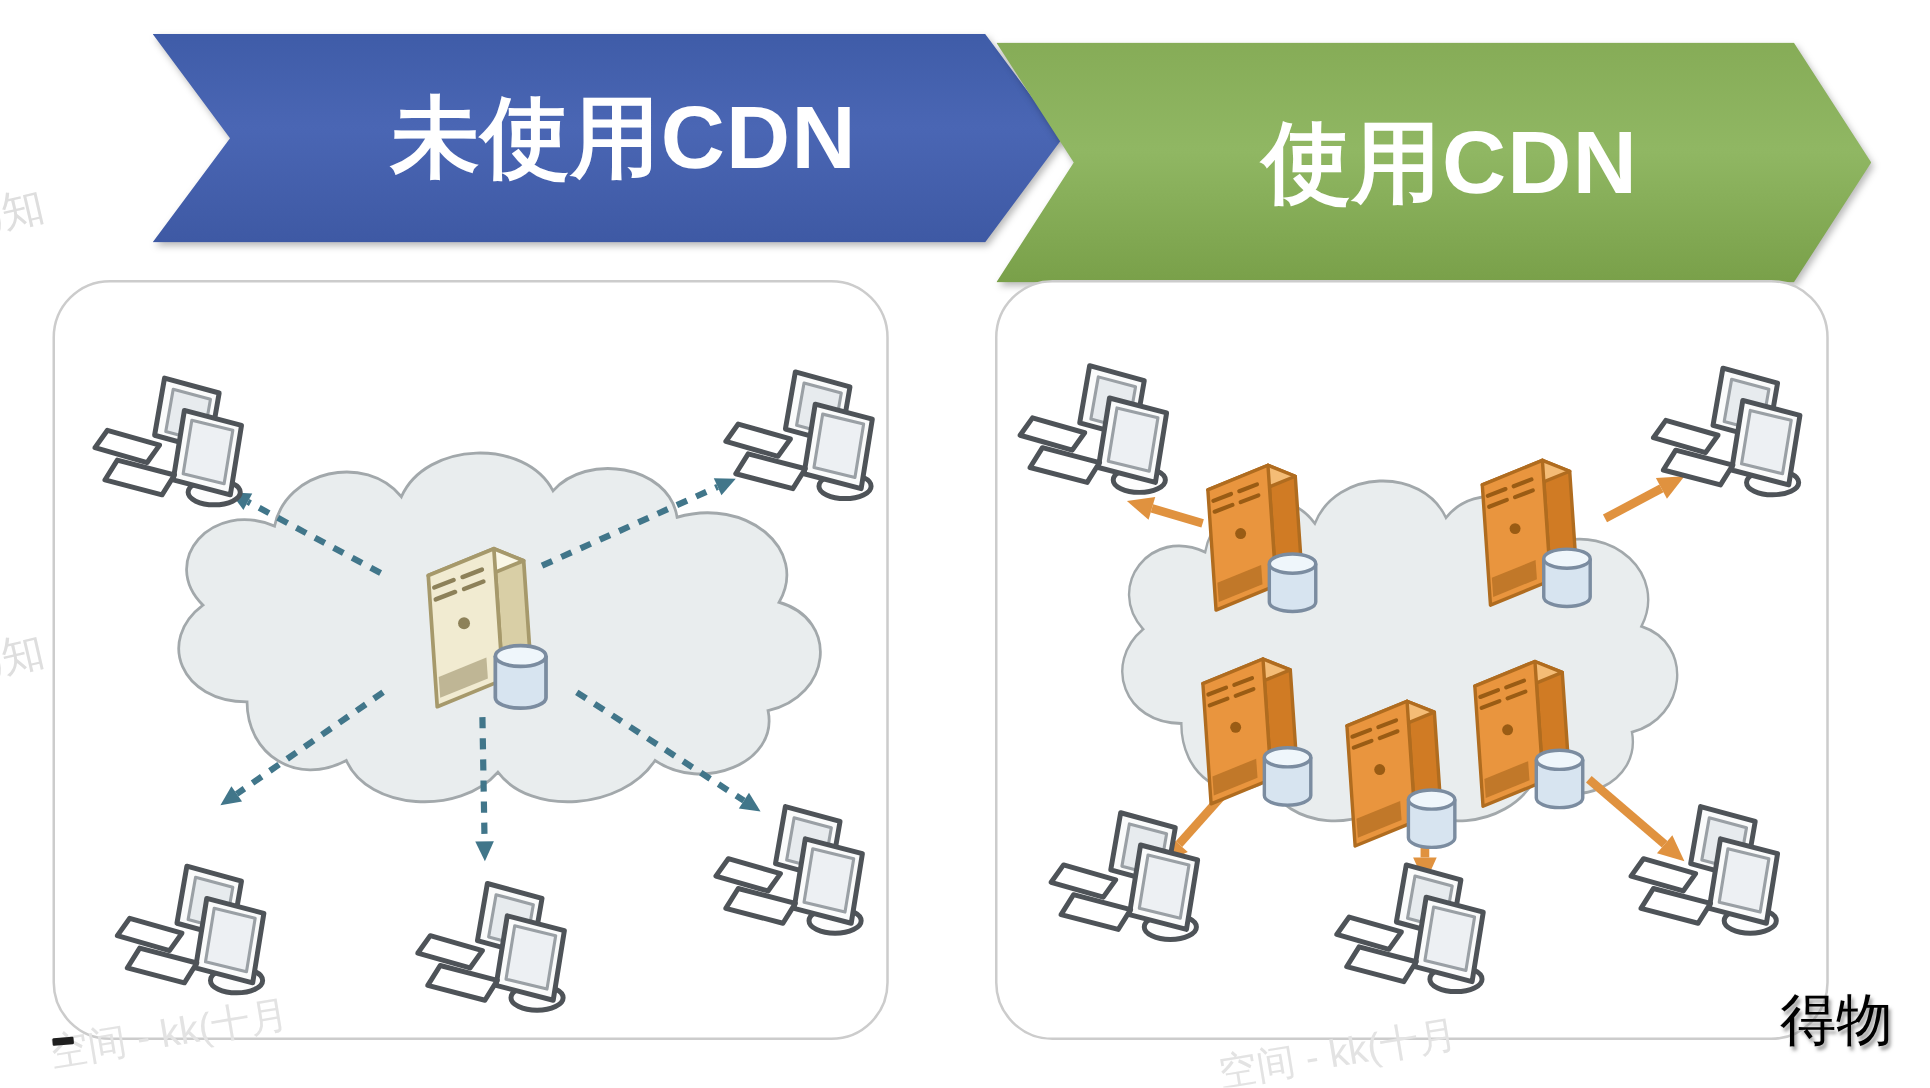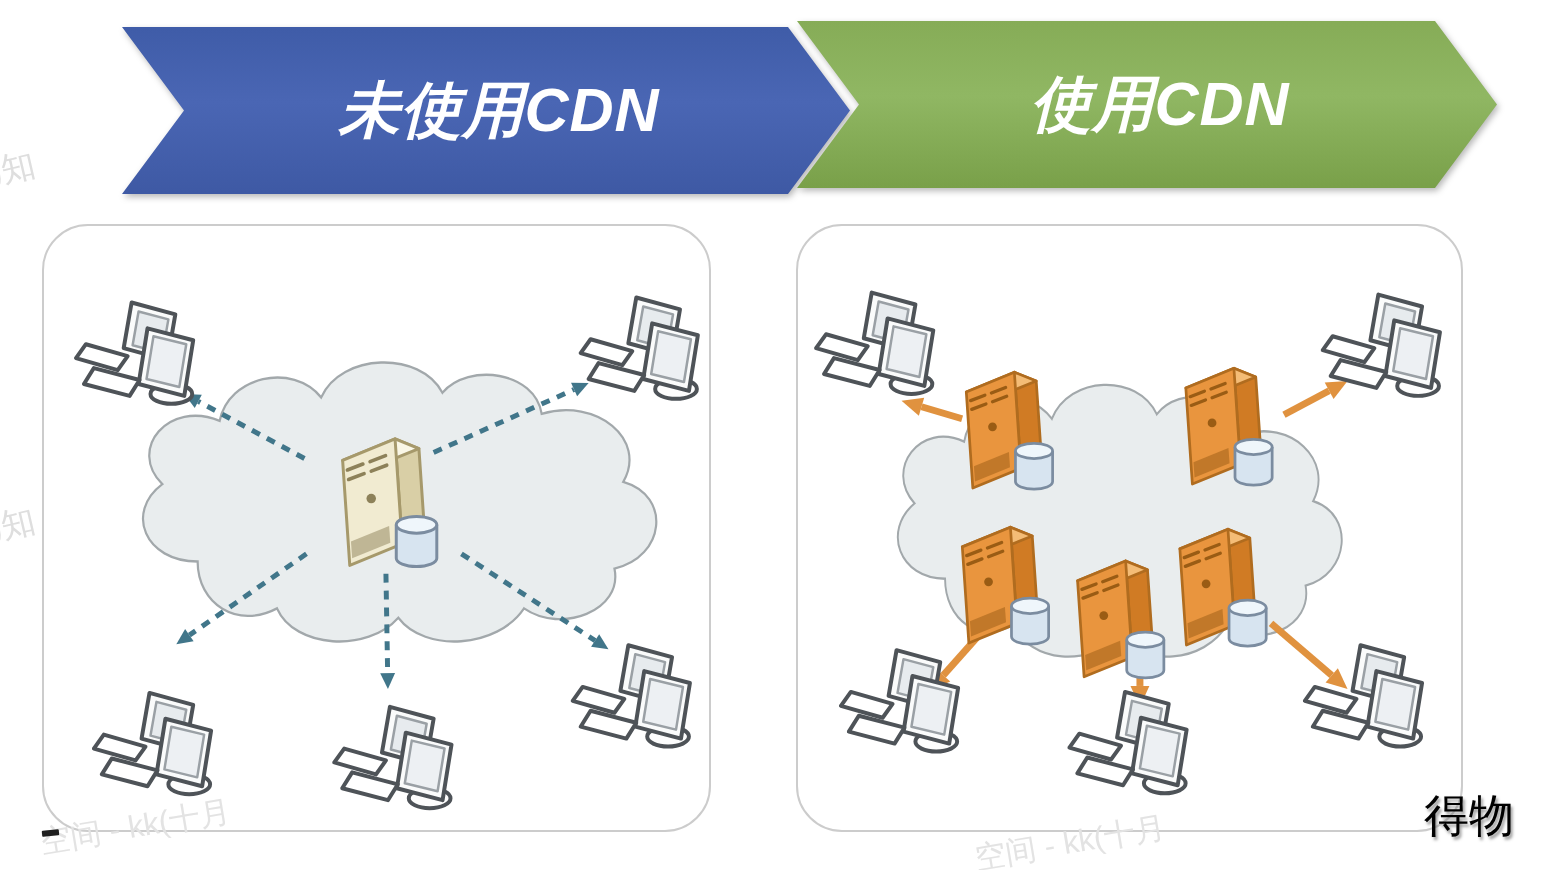--- a/index.html
+++ b/index.html
@@ -3,29 +3,29 @@
 <meta charset="utf-8">
 <style>
   html,body{margin:0;padding:0;}
   body{
     position:relative;width:1544px;height:870px;background:#ffffff;overflow:hidden;
     font-family:"Liberation Sans","DejaVu Sans",sans-serif;
   }
   
   .banner-wrap{position:absolute;filter:drop-shadow(2px 3px 3px rgba(0,0,0,.28));}
   .banner-wrap.blue{left:122px;top:27px;width:728px;height:167px;}
-  .banner-wrap.green{left:797px;top:21px;width:700px;height:167px;}
+  .banner-wrap.green{left:797px;top:34px;width:700px;height:192px;}
   .chevron{
     width:100%;height:100%;
     clip-path:polygon(0 0, calc(100% - 62px) 0, 100% 50%, calc(100% - 62px) 100%, 0 100%, 62px 50%);
     display:flex;align-items:center;justify-content:center;
   }
   .chevron span{
-    color:#ffffff;font-size:61px;font-weight:700;line-height:1;
-    white-space:nowrap;padding-left:26px;letter-spacing:1px;font-style:italic;
+    color:#ffffff;font-size:71px;font-weight:700;line-height:1;
+    white-space:nowrap;padding-left:26px;letter-spacing:1px;
   }
   
   .panel{
     position:absolute;background:#ffffff;border:2px solid #cccccc;border-radius:46px;
     box-sizing:border-box;
   }
   .panel.left{left:42px;top:224px;width:669px;height:608px;}
   .panel.right{left:796px;top:224px;width:667px;height:608px;}
   .panel svg.diagram{position:absolute;left:0;top:0;width:100%;height:100%;overflow:visible;}
   

